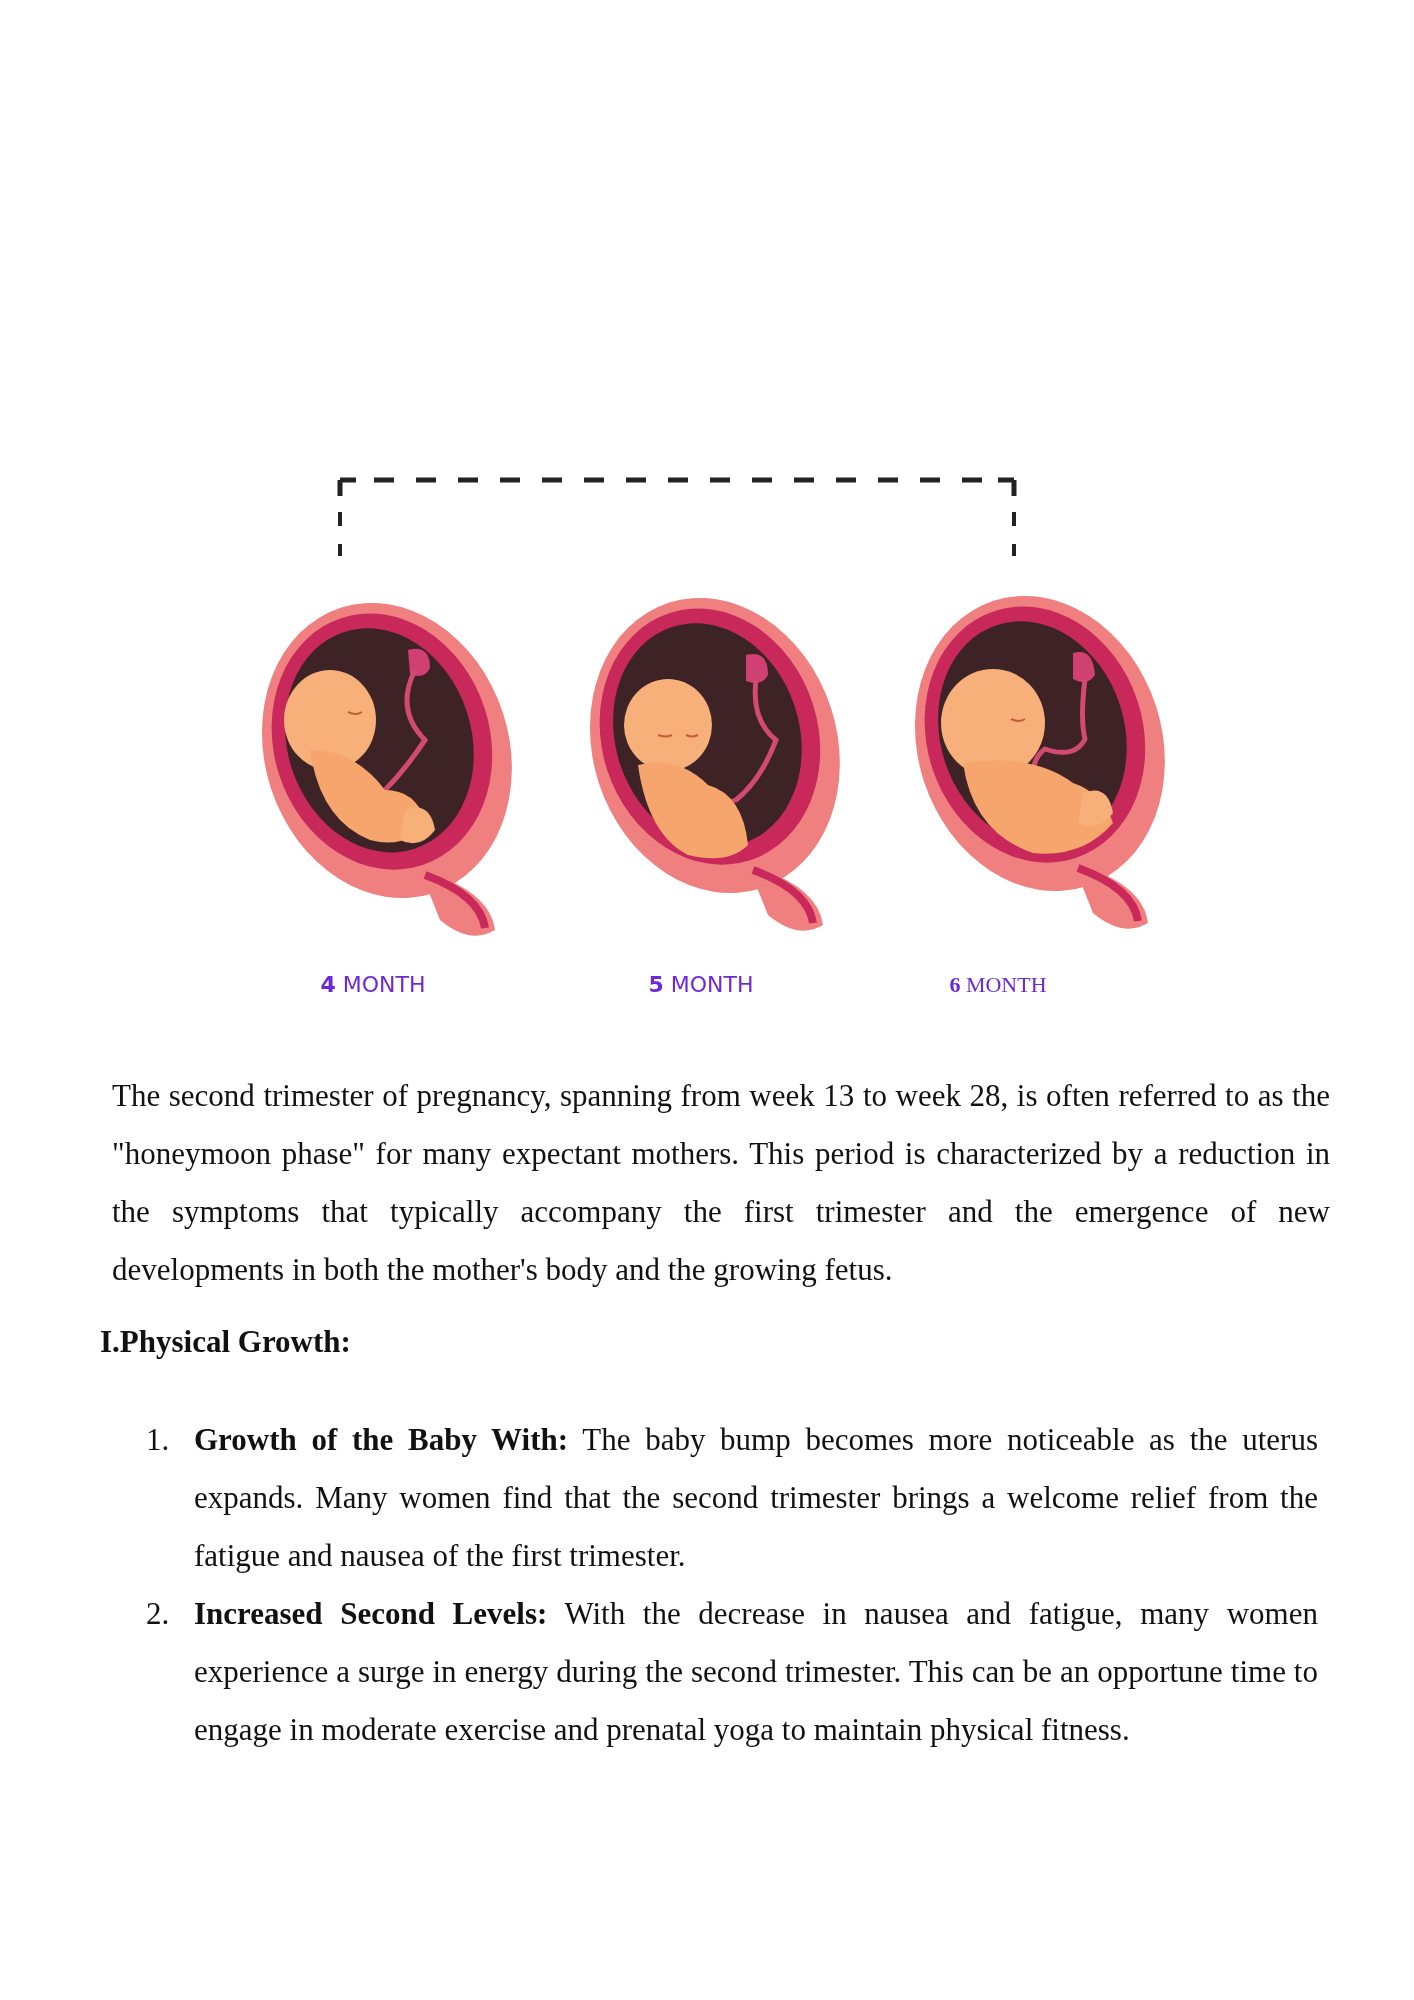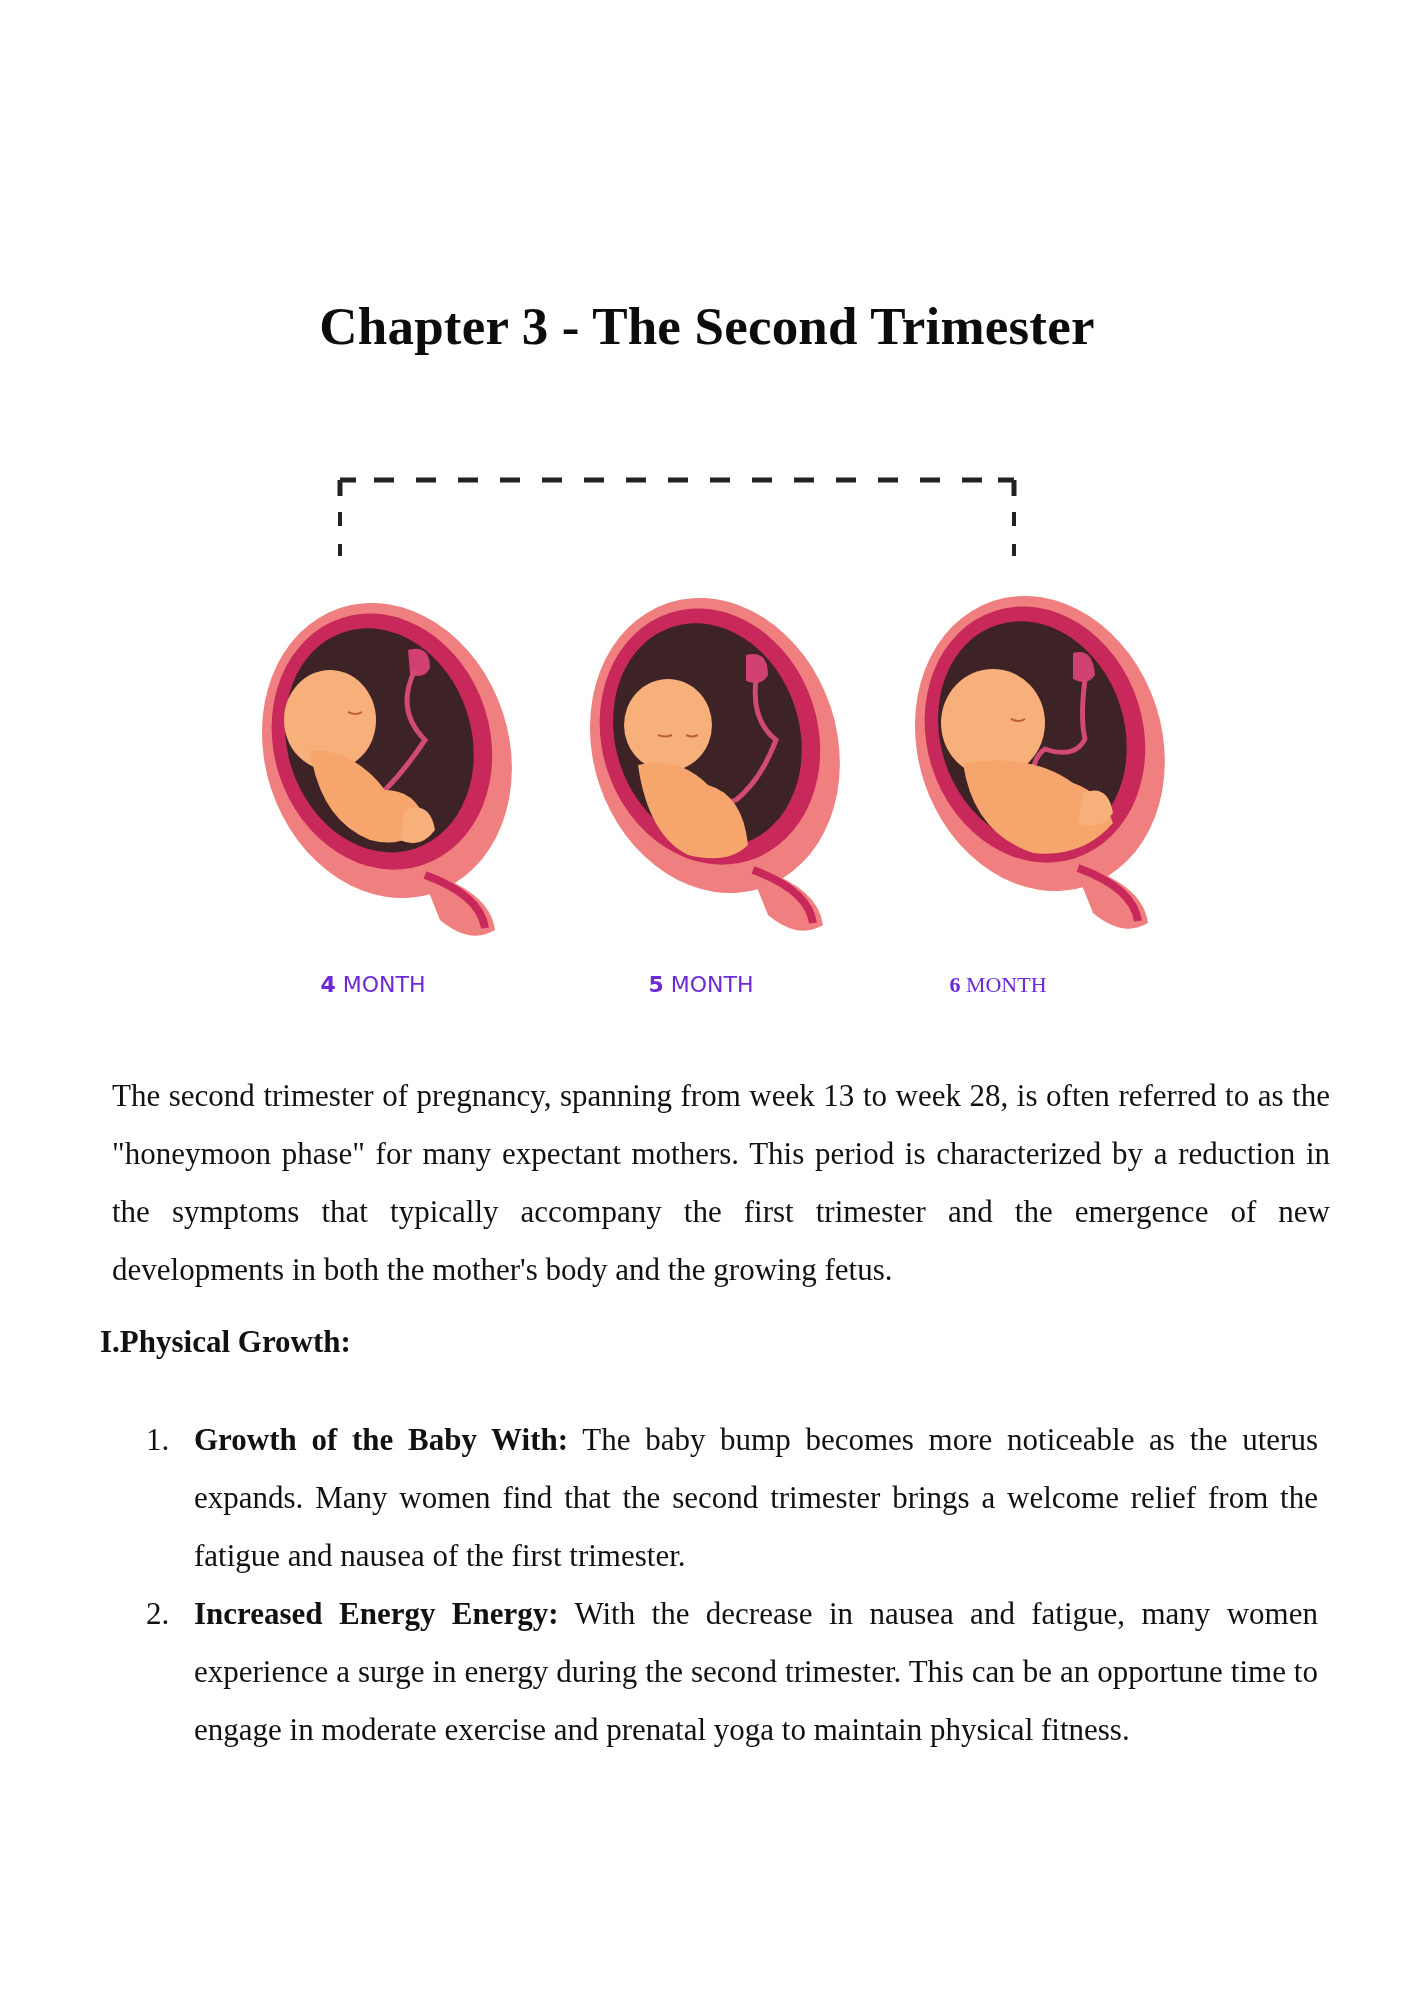--- a/index.html
+++ b/index.html
@@ -50,21 +50,20 @@
   .list { position: absolute; left: 140px; width: 1178px; top: 1411px; margin: 0; padding: 0; list-style: none; }
   .list-item { position: relative; padding-left: 54px; font-family: "Liberation Serif", serif; font-size: 31px; line-height: 58px; text-align: justify; }
   .list-item .num { position: absolute; left: 6px; top: 0; }
   .list-item .term { font-weight: bold; }
 </style>
 </head>
 <body>
 
 <div class="page">
 
-  <h1 class="chapter-title" style="margin:0;">Chapter 3 - The Second Trimester</h1>
 
   <div class="figure">
 
     <svg class="bracket" viewBox="0 0 686 86">
       <path d="M6 4 L6 20 M6 4 L22 4" stroke="#222" stroke-width="5" fill="none"></path>
       <line x1="40" y1="4" x2="660" y2="4" stroke="#222" stroke-width="5" stroke-dasharray="20 22"></line>
       <path d="M680 4 L680 20 M680 4 L664 4" stroke="#222" stroke-width="5" fill="none"></path>
       <line x1="6" y1="36" x2="6" y2="50" stroke="#222" stroke-width="4"></line>
       <line x1="6" y1="68" x2="6" y2="80" stroke="#222" stroke-width="4"></line>
       <line x1="680" y1="36" x2="680" y2="50" stroke="#222" stroke-width="4"></line>
@@ -142,17 +141,17 @@
 
   <div class="section-heading">I.Physical Growth:</div>
 
   <ol class="list">
     <li class="list-item">
       <span class="num">1.</span>
       <span class="term">Growth of the Baby With:</span><span> The baby bump becomes more noticeable as the uterus expands. Many women find that the second trimester brings a welcome relief from the fatigue and nausea of the first trimester.</span>
     </li>
     <li class="list-item">
       <span class="num">2.</span>
-      <span class="term">Increased Energy Energy:</span><span> With the decrease in nausea and fatigue, many women experience a surge in energy during the second trimester. This can be an opportune time to engage in moderate exercise and prenatal yoga to maintain physical fitness.</span>
+      <span class="term">Increased Second Levels:</span><span> With the decrease in nausea and fatigue, many women experience a surge in energy during the second trimester. This can be an opportune time to engage in moderate exercise and prenatal yoga to maintain physical fitness.</span>
     </li>
   </ol>
 
 </div>
 
 </body></html>

